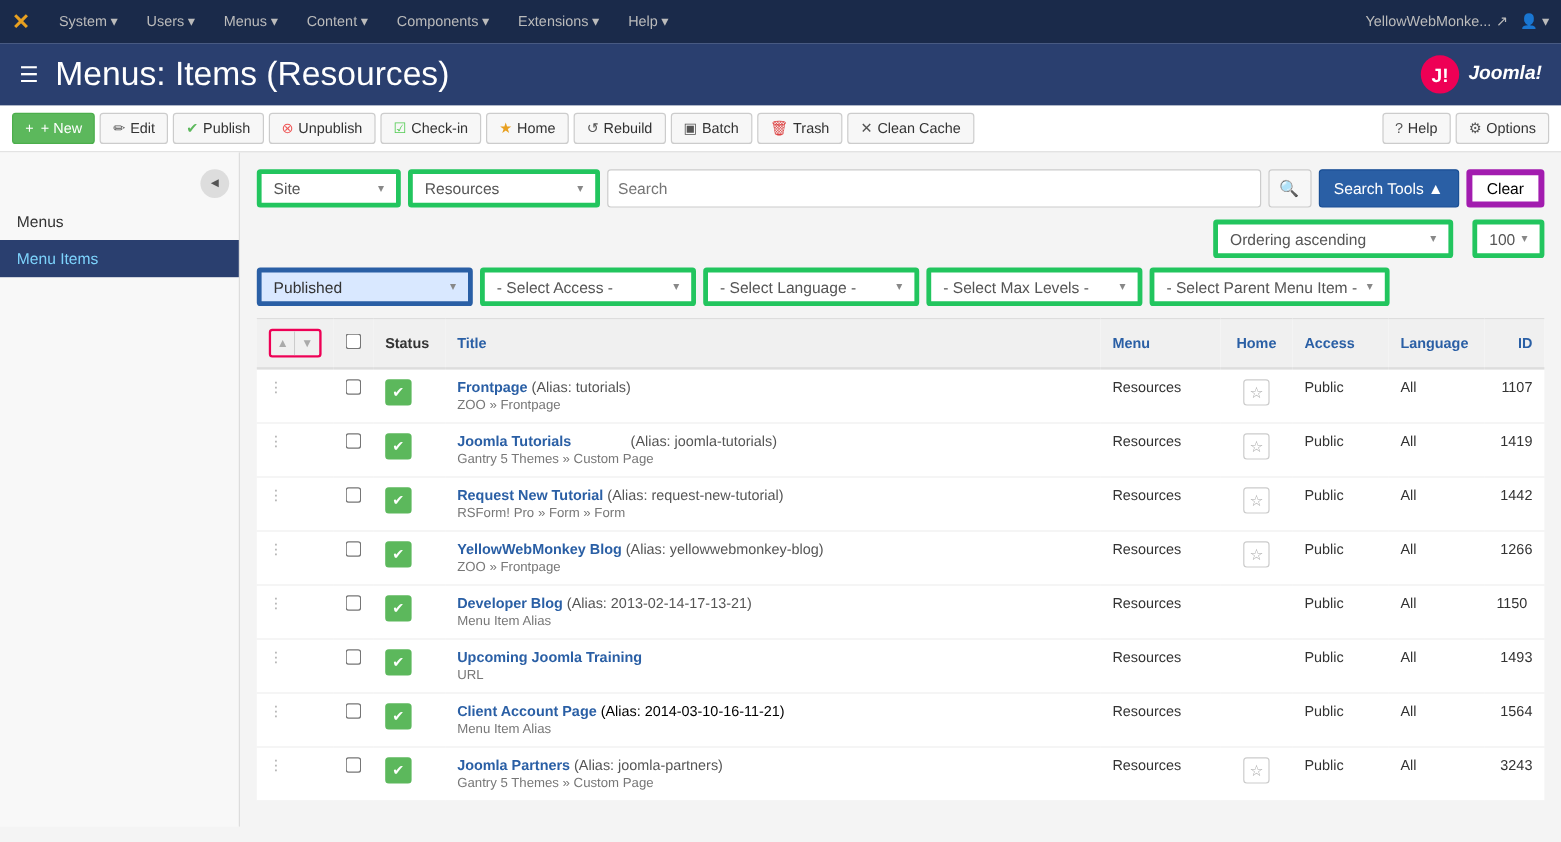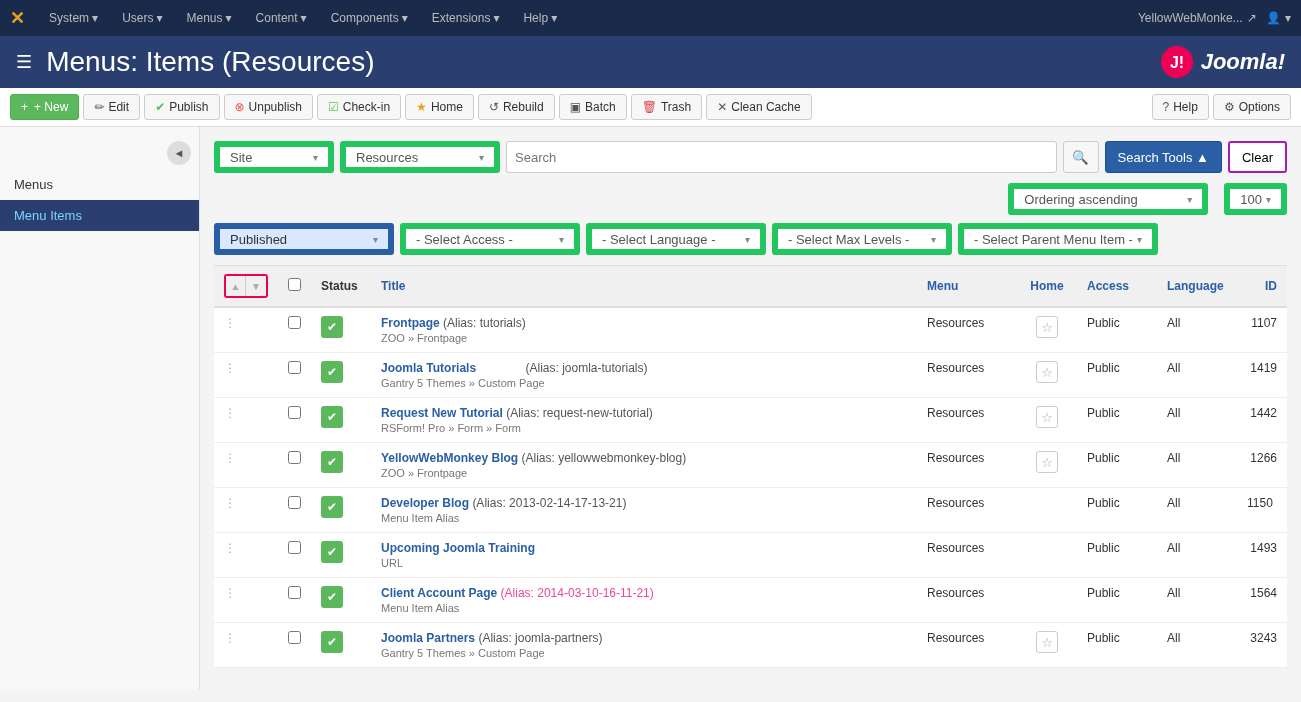--- a/index.html
+++ b/index.html
@@ -200,21 +200,21 @@
       cursor: pointer;
       font-size: 13px;
       display: flex;
       align-items: center;
       gap: 4px;
     }
     .search-bar .clear-btn {
       height: 32px;
       padding: 0 12px;
       background: #fff;
-      border: 2px solid #a21caf;
+      border: 5px solid #a21caf;
       border-radius: 3px;
       cursor: pointer;
       font-size: 13px;
     }
 
     
     .filter-row {
       display: flex;
       gap: 6px;
       align-items: center;
@@ -309,21 +309,21 @@
     }
     .order-header-btn:first-child { border-right: 1px solid #ccc; }
 
     
     .styled-select {
       display: inline-flex;
       align-items: center;
       gap: 4px;
       height: 32px;
       padding: 0 10px;
-      border: 6px solid #22c55e;
+      border: 4px solid #22c55e;
       border-radius: 3px;
       background: #fff;
       cursor: pointer;
       font-size: 13px;
       color: #555;
       min-width: 160px;
     }
     .styled-select .sel-text { flex: 1; }
     .styled-select .sel-arrow { font-size: 10px; color: #888; }
 
@@ -381,21 +381,21 @@
 </div>
 
 <div class="title-bar">
   <span class="hamburger">☰</span>
   <h1>Menus: Items (Resources)</h1>
   <div class="joomla-logo">
     <svg class="joomla-icon" viewBox="0 0 36 36">
       <circle cx="18" cy="18" r="16" fill="#e05"></circle>
       <text x="18" y="24" text-anchor="middle" fill="white" font-size="16" font-weight="bold">J!</text>
     </svg>
-    <span style="font-size:22px;font-weight:bold;color:#fff;font-style:italic;">Joomla!</span>
+    <span style="font-size:16px;font-weight:bold;color:#fff;font-style:italic;">Joomla!</span>
   </div>
 </div>
 
 <div class="toolbar">
   <button class="btn btn-success">
     <span>+</span>
     <span style="margin-left:2px;">+ New</span>
   </button>
   <button class="btn">
     <span style="color:#555;">✏</span>
@@ -632,21 +632,21 @@
             <td class="col-home" style="text-align: center;"></td>
             <td class="col-access"><span>Public</span></td>
             <td class="col-lang"><span>All</span></td>
             <td class="col-id" style="text-align: right;"><span>1493</span></td>
           </tr>
           <tr>
             <td class="col-drag">⋮</td>
             <td class="col-check"><input type="checkbox" style=""></td>
             <td class="col-status"><span class="status-icon" title="Published">✔</span></td>
             <td class="col-title">
-              <div><a class="item-title">Client Account Page</a> <span style="color:#ec4899;font-weight:normal;text-align:center;">(Alias: 2014-03-10-16-11-21)</span></div>
+              <div><a class="item-title">Client Account Page</a> <span style="color:#000000;font-weight:normal;text-align:center;">(Alias: 2014-03-10-16-11-21)</span></div>
               <div class="item-subtitle">Menu Item Alias</div>
             </td>
             <td class="col-menu"><span>Resources</span></td>
             <td class="col-home" style="text-align: center;"></td>
             <td class="col-access"><span>Public</span></td>
             <td class="col-lang"><span>All</span></td>
             <td class="col-id" style="text-align: right;"><span>1564</span></td>
           </tr>
           <tr>
             <td class="col-drag">⋮</td>

